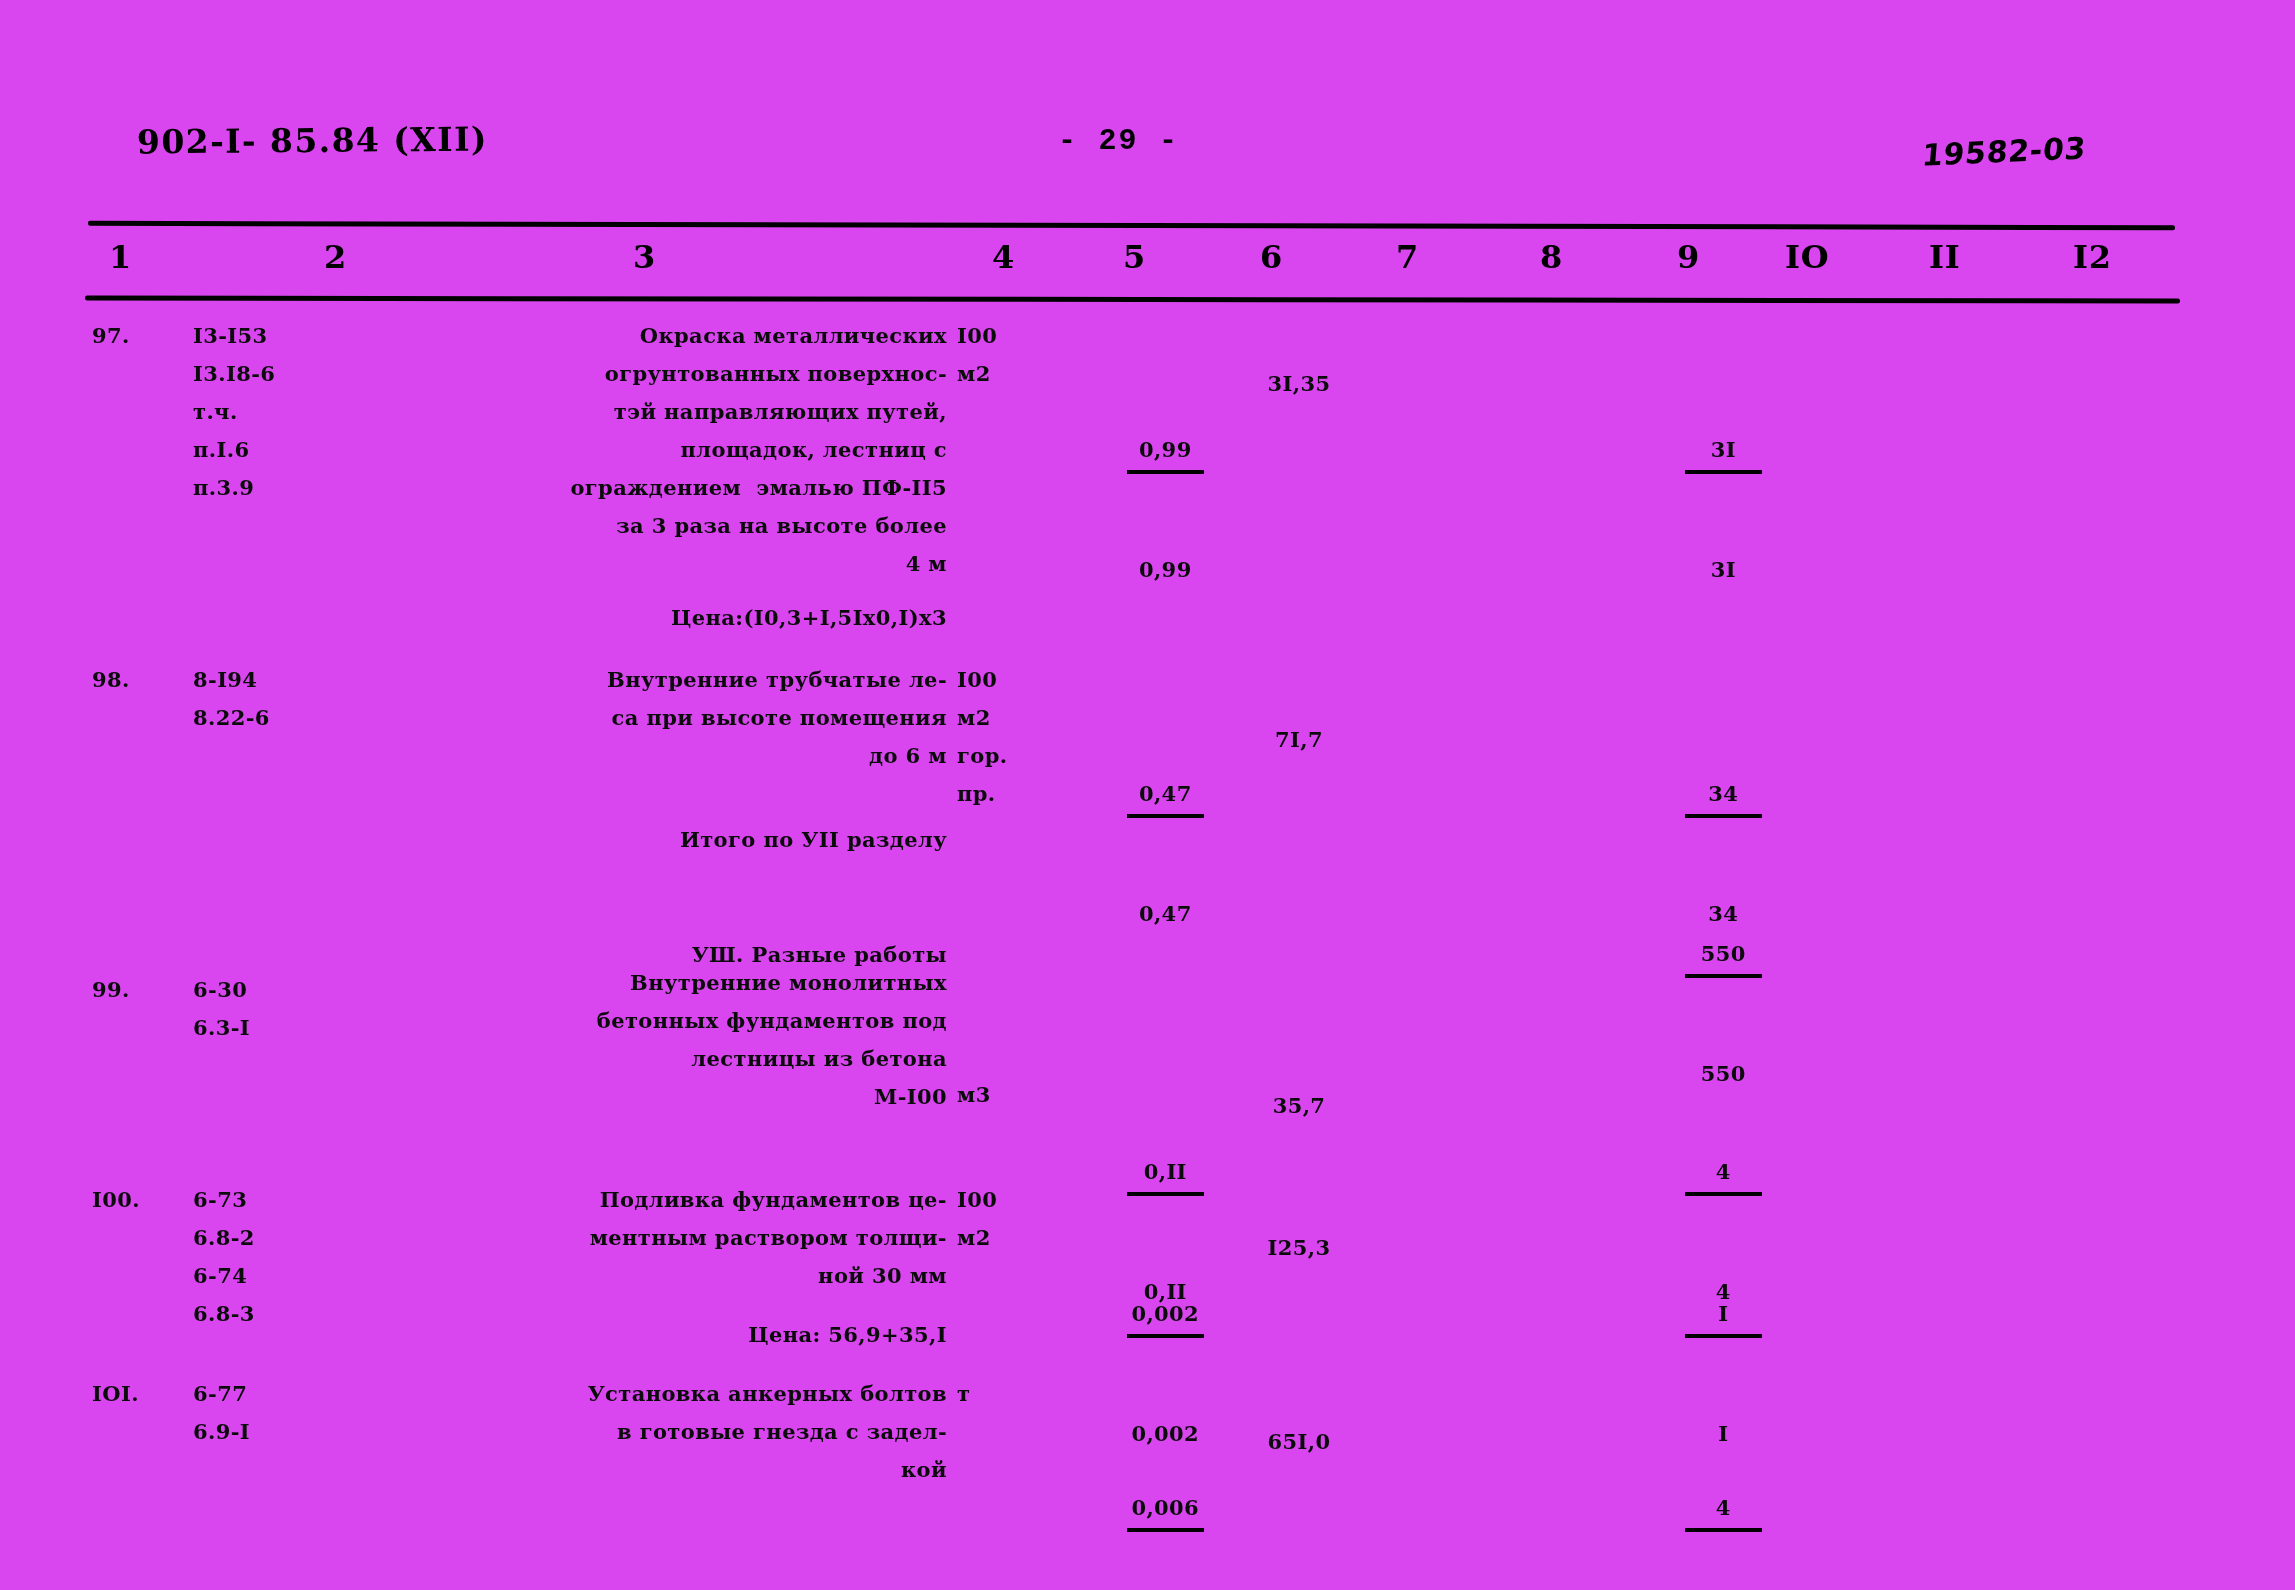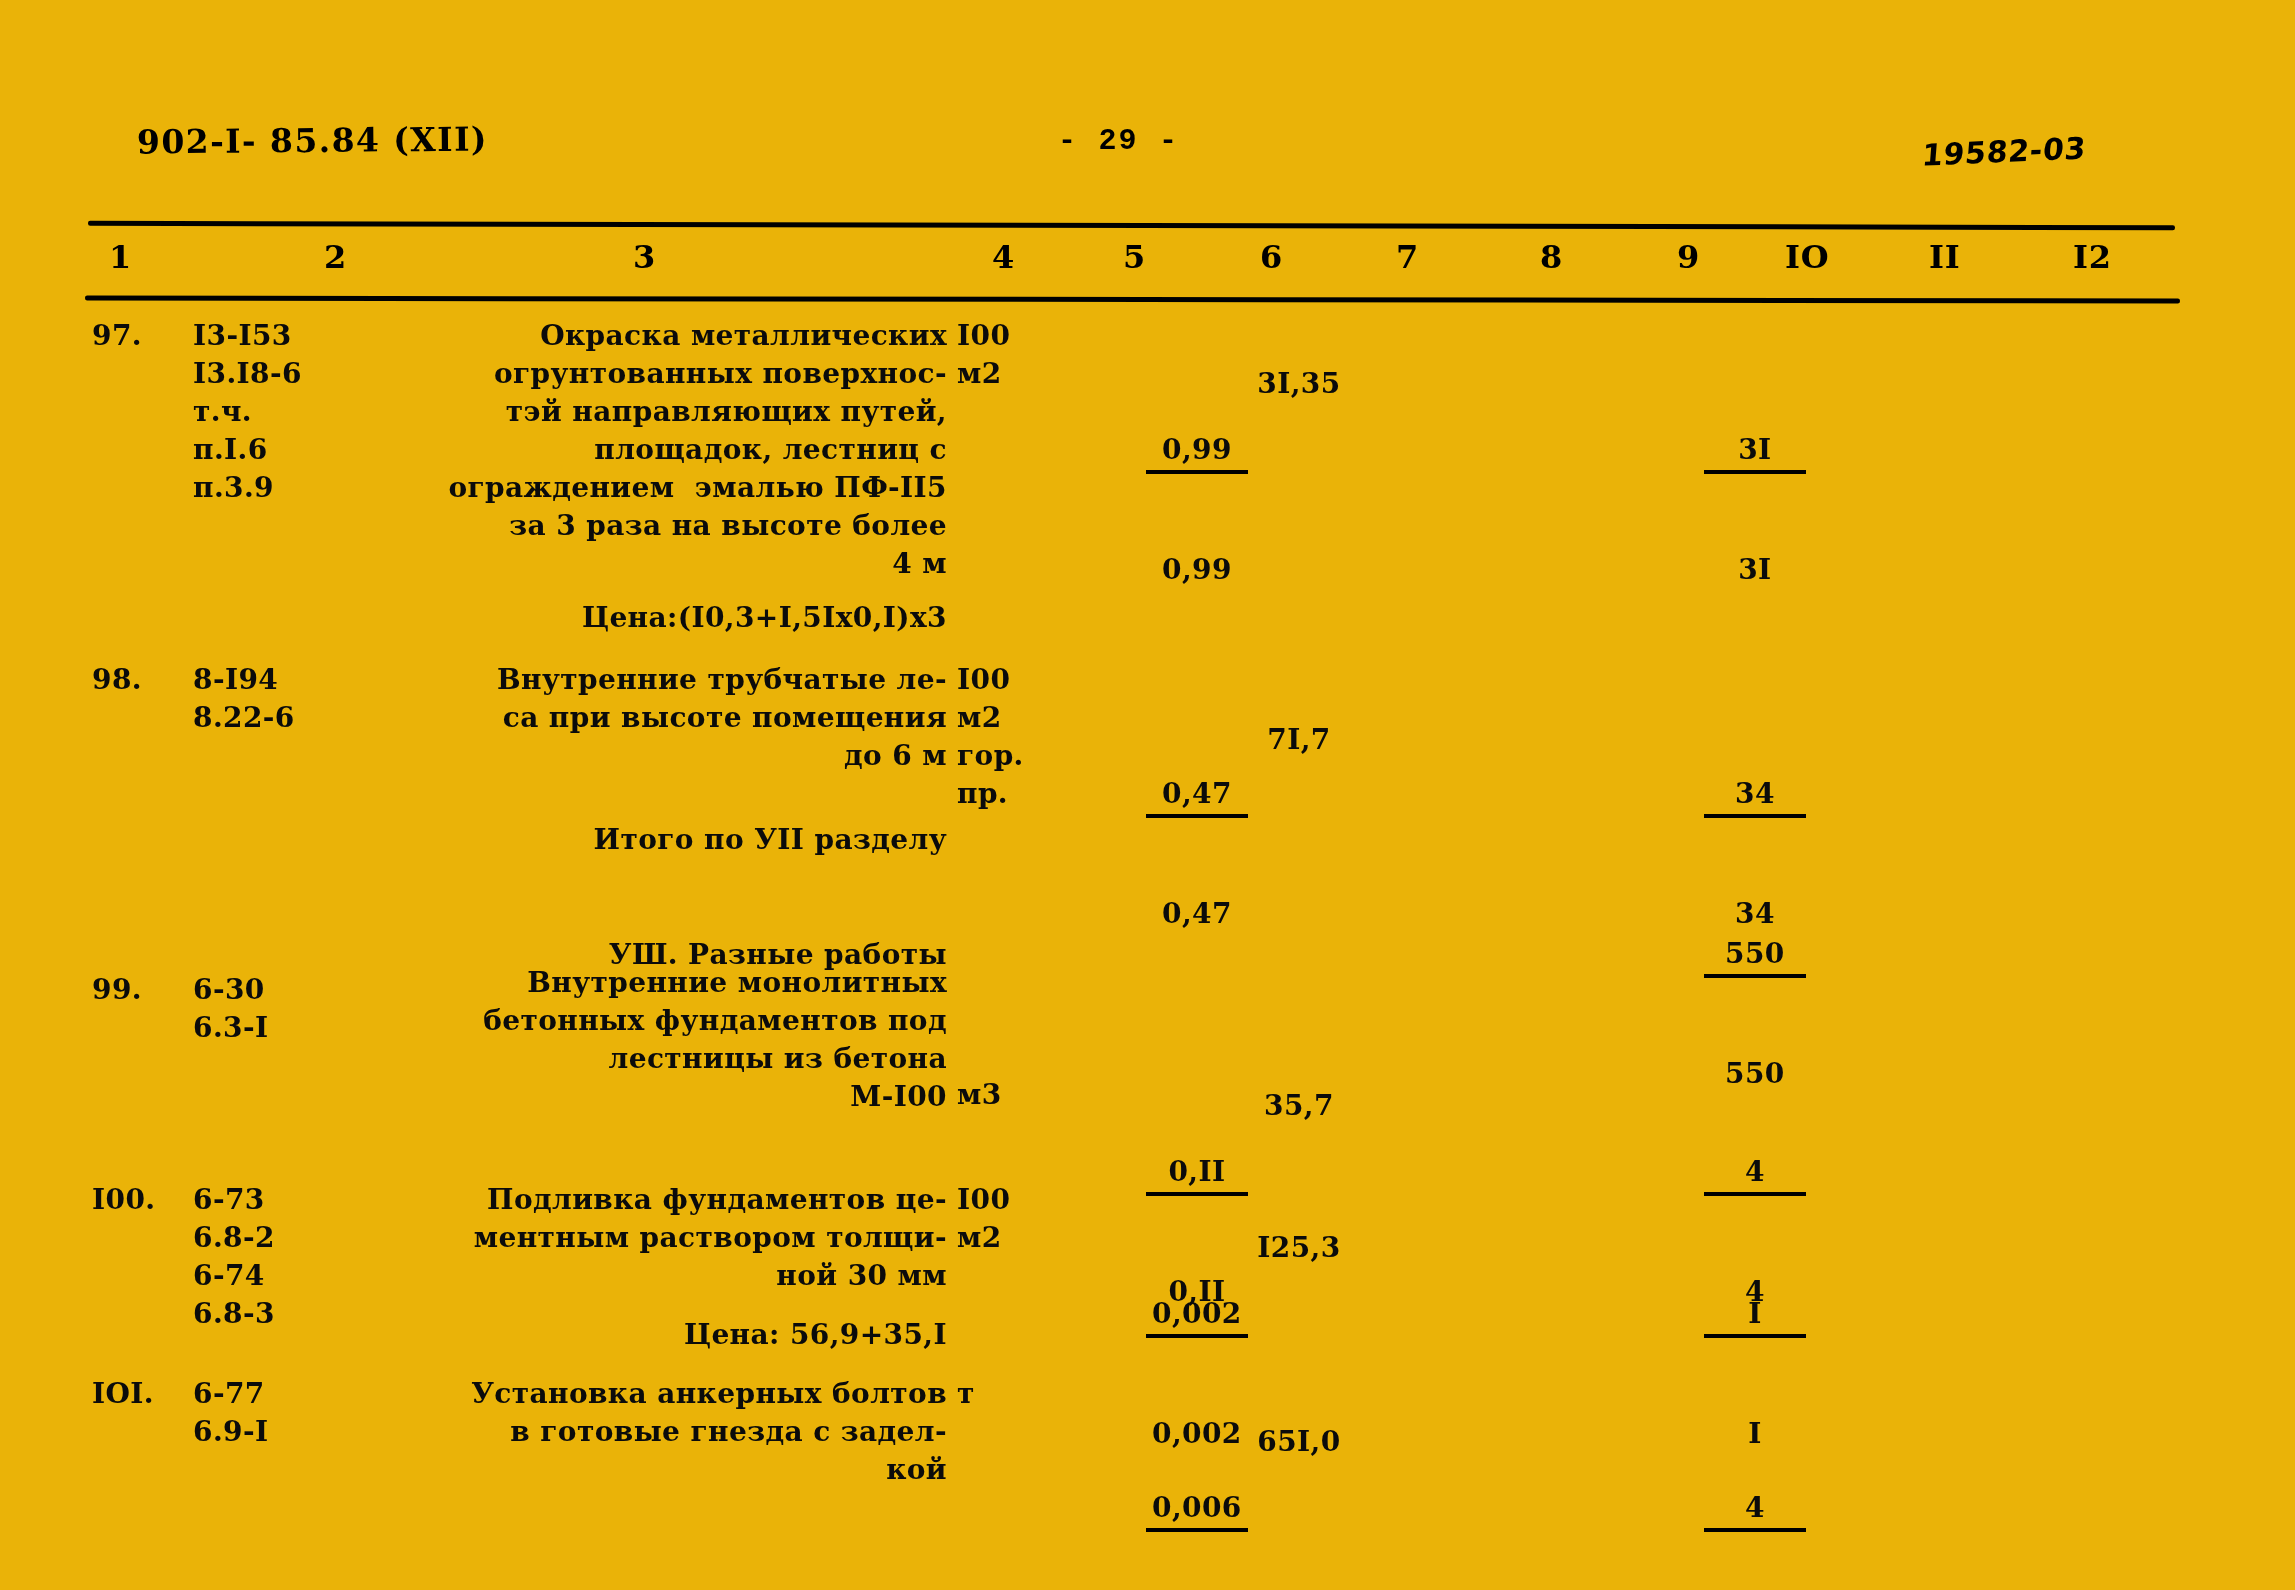--- a/index.html
+++ b/index.html
@@ -11,21 +11,21 @@
     width: 2295px;
     height: 1590px;
     position: relative;
     font-family: "Liberation Serif", "DejaVu Serif", serif;
     color: #000000;
     overflow: hidden;
   }
   .page {
     position: absolute;
     inset: 0;
-    background: #eab308;
+    background: #d946ef;
   }
 
   
   .hdr {
     position: absolute;
     top: 121px;
     left: 0;
     width: 2295px;
     height: 58px;
   }
@@ -95,21 +95,21 @@
   }
   .row {
     position: absolute;
     left: 0;
     width: 2295px;
   }
   .cell {
     position: absolute;
     font-family: "DejaVu Serif", serif;
     font-weight: 700;
-    font-size: 28px;
+    font-size: 21px;
     line-height: 38px;
     letter-spacing: 0.4px;
     white-space: pre;
     color: #0b0b0b;
   }
   .c1  { left: 92px;  width: 108px; text-align: left; }
   .c2  { left: 193px;  width: 202px; text-align: left; }
   .c3  { left: 414px;  width: 533px; text-align: right; }
   .c4  { left: 957px; width: 86px; text-align: left; }
   .c5  { left: 1065px; width: 137px; text-align: left; }

